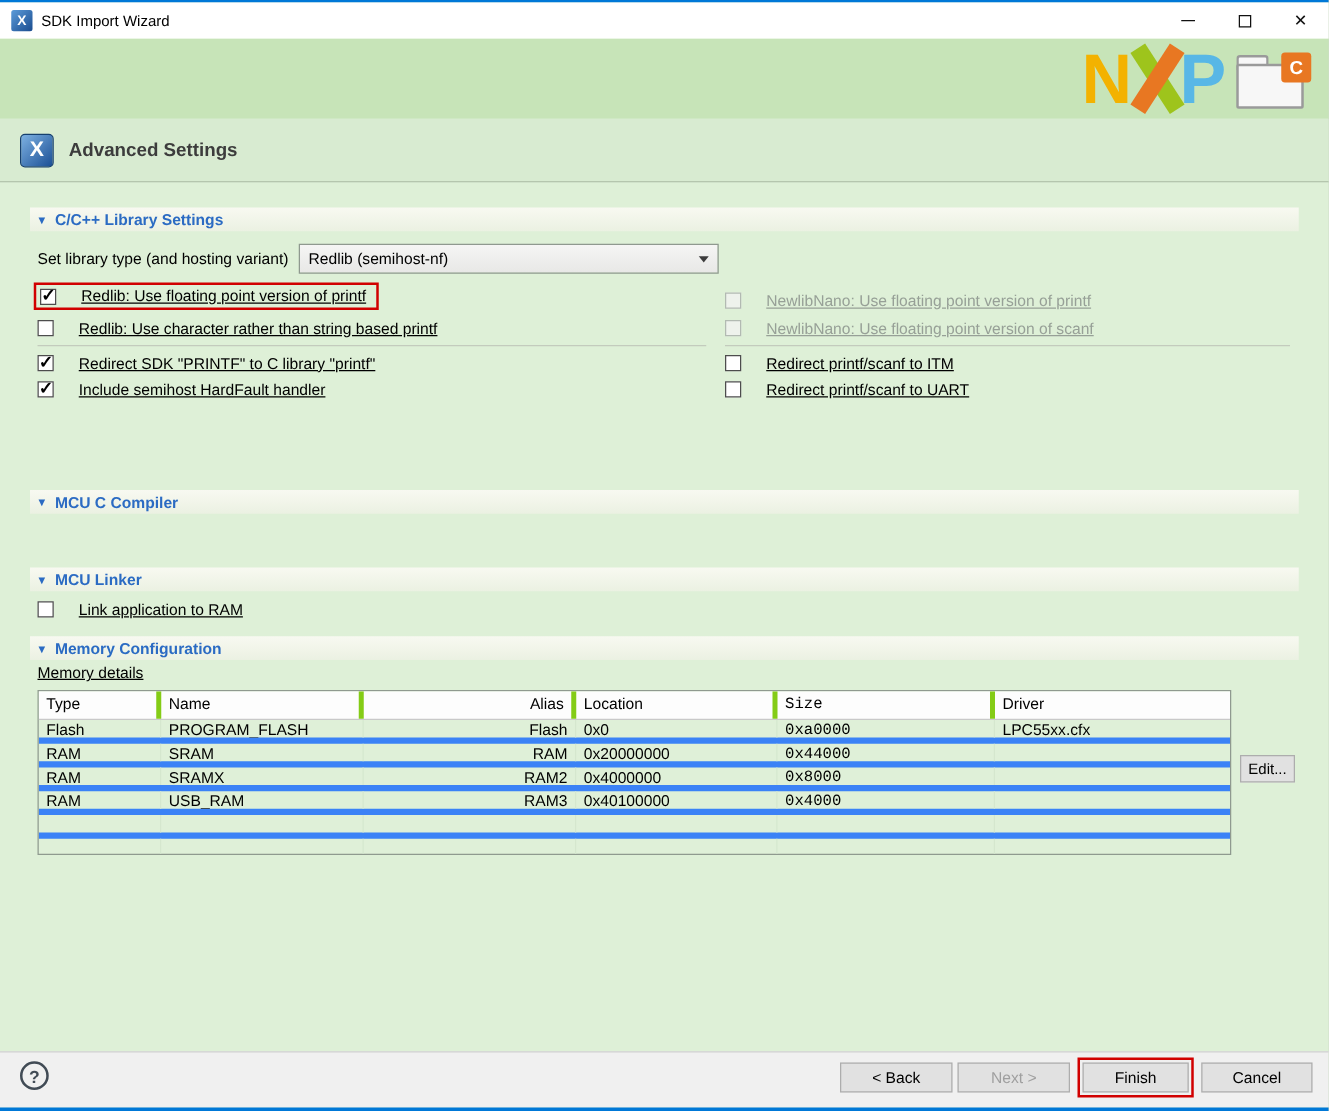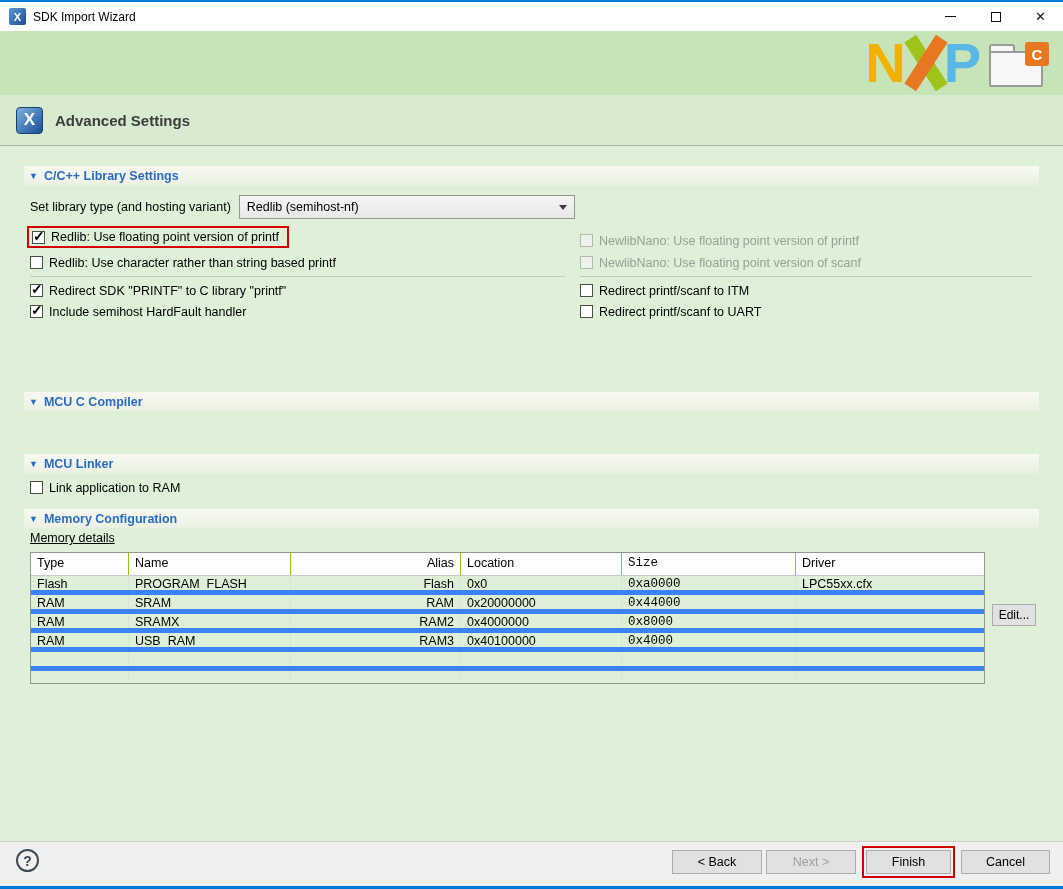--- a/index.html
+++ b/index.html
@@ -46,35 +46,35 @@
   .tri { color:#2b6bc3; font-size:9px; margin-right:6px; }
   .section-title { color:#2b6bc3; font-weight:bold; font-size:12.5px; }
 
   .form-row { position:absolute; left:0; right:0; display:flex; align-items:center; padding-left:30px; }
   .form-label { margin-right:8px; white-space:nowrap; }
   .combo { height:24px; border:1px solid #8f998f; background:linear-gradient(#f5f5f4,#e8e8e6); display:flex; align-items:center; padding-left:7px; white-space:nowrap; }
   .combo-value { flex:1; overflow:hidden; }
   .chev-zone { width:22px; height:100%; display:flex; align-items:center; justify-content:center; flex:none; }
   .chev { width:0; height:0; border-left:4px solid transparent; border-right:4px solid transparent; border-top:5px solid #3c3c3c; }
 
-  .cb { position:absolute; display:flex; align-items:center; gap:6px; height:17px; white-space:nowrap; cursor:default; }
+  .cb { position:absolute; display:flex; align-items:center; gap:20px; height:17px; white-space:nowrap; cursor:default;text-decoration:underline; }
   .box { width:13px; height:13px; background:#fff; border:1px solid #4d4d4d; position:relative; flex:none; }
   .cb.checked .box::after { content:"✓"; position:absolute; left:0px; top:-4px; font-size:14px; font-weight:bold; color:#000; }
   .cb.disabled { color:#97a097; }
   .cb.disabled .box { border-color:#b2bab2; background:#eef2ec; }
   .red-frame { border:2px solid #d10000; padding:2px 8px 2px 3px; height:auto; }
 
   .sepline { position:absolute; height:1px; background:#c3cbbd; }
 
   
   .mem-label { position:absolute; left:30px;text-decoration:underline; }
   .mem-table { position:absolute; left:30px; top:406px; width:955px; height:132px; border:1px solid #8f9a8f; background:#dff0d8; overflow:hidden; }
   .tr { display:flex; height:19px; border-bottom:5px solid #3b82f6; }
   .th-row { height:23px; background:#fdfdfd; border-bottom:1px solid #c9c9c9; }
-  .th { padding:3px 6px; border-right:1px solid #84cc16; overflow:hidden; white-space:nowrap; }
+  .th { padding:3px 6px; border-right:4px solid #84cc16; overflow:hidden; white-space:nowrap; }
   .td { padding:1px 6px; border-right:1px solid #d5e7ce; overflow:hidden; white-space:nowrap; }
   .c0 { width:98px; } .c1 { width:162px; } .c2 { width:170px;text-align:right; } .c3 { width:161px; } .c4 { width:174px;font-family:Liberation Mono, monospace; } .c5 { flex:1; border-right:none; }
 
   .btn { background:#e1e1e1; border:1px solid #adadad; display:flex; align-items:center; justify-content:center; white-space:nowrap; }
   .btn.disabled { color:#9f9f9f; }
   .edit-btn { position:absolute; left:992px; top:458px; width:44px; height:22px; font-size:12px; }
 
   
   .footer { position:absolute; top:841px; left:0; right:0; height:45px; background:#f0f0f0; border-top:1px solid #cfcfcf; }
   .help-icon { position:absolute; left:16px; top:849px; width:23px; height:23px; border-radius:50%; border:2px solid #414b55; color:#414b55; font-weight:bold; font-size:14px; display:flex; align-items:center; justify-content:center; }

